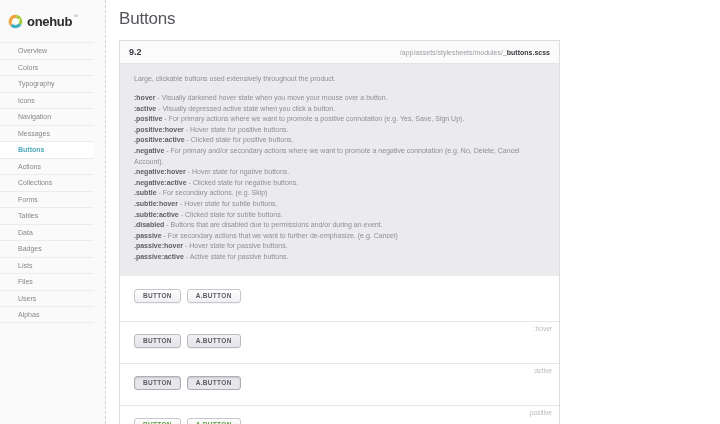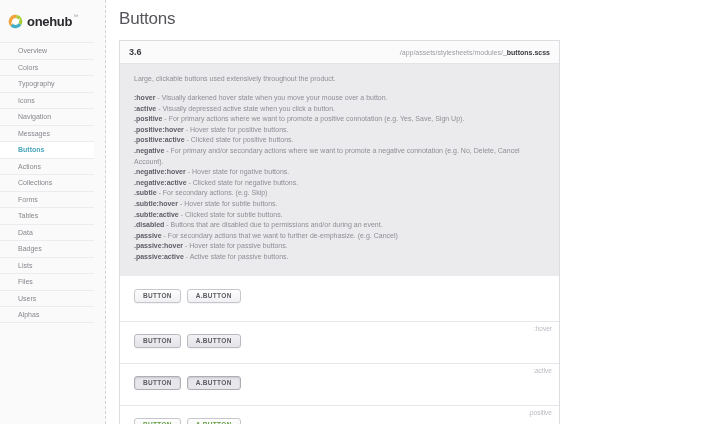--- a/index.html
+++ b/index.html
@@ -101,21 +101,21 @@
         <a class="nav-item">Users</a>
         <a class="nav-item">Alphas</a>
       </nav>
   </aside>
 
   <main class="main">
     <h1 class="page-title">Buttons</h1>
 
     <section class="panel">
       <header class="panel-header">
-        <span class="sec-num">3.6</span>
+        <span class="sec-num">9.2</span>
         <span class="sec-path"><span>/app/assets/stylesheets/modules/</span><strong>_buttons.scss</strong></span>
       </header>
 
       <div class="panel-desc">
         <p class="intro">Large, clickable buttons used extensively throughout the product.</p>
         <div id="defs">
             <p class="def"><strong class="def-term">:hover</strong> <span class="def-desc">- Visually darkened hover state when you move your mouse over a button.</span></p>
             <p class="def"><strong class="def-term">:active</strong> <span class="def-desc">- Visually depressed active state when you click a button.</span></p>
             <p class="def"><strong class="def-term">.positive</strong> <span class="def-desc">- For primary actions where we want to promote a positive connotation (e.g. Yes, Save, Sign Up).</span></p>
             <p class="def"><strong class="def-term">.positive:hover</strong> <span class="def-desc">- Hover state for positive buttons.</span></p>

